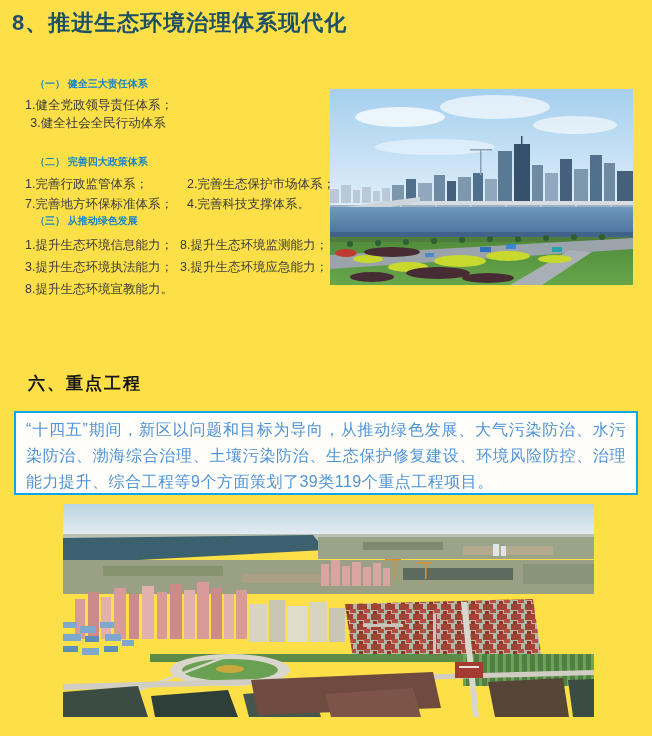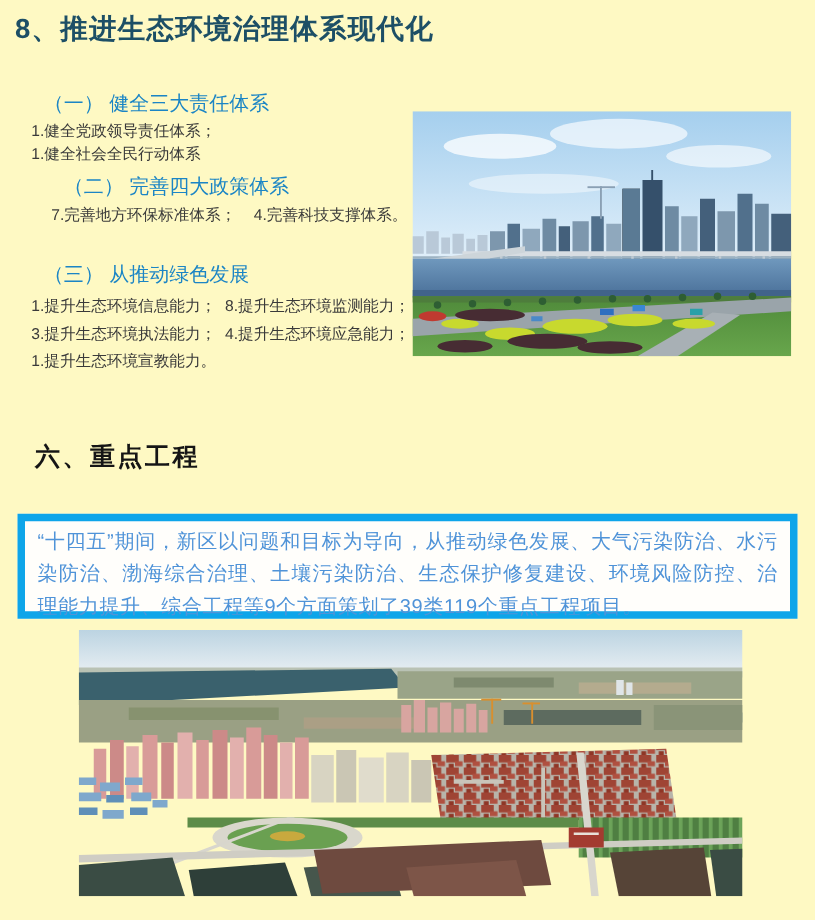--- a/index.html
+++ b/index.html
@@ -1,89 +1,93 @@
 <!DOCTYPE html>
 <html><head>
 <meta charset="utf-8">
 <style>
   html,body{margin:0;padding:0;background:#ffffff;}
   .canvas{
-    position:relative;width:652px;height:736px;background:#fef9c3;
+    position:relative;width:652px;height:736px;background:#fde047;
     font-family:"Liberation Sans","DejaVu Sans",sans-serif;overflow:hidden;
   }
   .s8-title{
     position:absolute;left:12px;top:8px;margin:0;
     font-size:22px;font-weight:bold;color:#1d4f66;letter-spacing:1px;white-space:nowrap;
   }
   .group{position:absolute;left:25px;width:302px;}
-  .g0{top:74px;} .g1{top:140px;margin-left:16px;} .g2{top:211px;}
+  .g0{top:74px;} .g1{top:152px;} .g2{top:211px;}
   .ghead{
-    font-size:16px;font-weight:normal;color:#1b85c5;line-height:20px;
+    font-size:10px;font-weight:bold;color:#1b85c5;line-height:20px;
     padding-left:10px;white-space:nowrap;
   }
   .g0 .ghead,.g1 .ghead{margin-bottom:2px;}
   .g2 .ghead{margin-bottom:3px;}
   .row{display:flex;font-size:12.5px;color:#3a3a3a;white-space:nowrap;}
   .g0 .row{line-height:18px;} .g1 .row{line-height:20px;} .g2 .row{line-height:22px;}
   .c1{flex:0 0 auto;display:inline-block;}
-  .g0 .c1{width:146px;} .g1 .c1{width:162px;} .g2 .c1{width:155px;}
+  .g0 .c1{width:146px;text-align:center;} .g1 .c1{width:162px;} .g2 .c1{width:155px;}
   .photo1{position:absolute;left:330px;top:89px;width:303px;height:196px;}
   .photo2{position:absolute;left:63px;top:504px;width:531px;height:213px;}
   .photo1 svg,.photo2 svg{display:block;width:100%;height:100%;}
   .s6-title{
-    position:absolute;left:28px;top:352px;margin:0;
-    font-size:20px;font-weight:bold;color:#151515;letter-spacing:2px;white-space:nowrap;
+    position:absolute;left:28px;top:372px;margin:0;
+    font-size:17px;font-weight:bold;color:#151515;letter-spacing:2px;white-space:nowrap;
   }
   .gold-box{
     position:absolute;left:14px;top:411px;width:624px;height:84px;
-    box-sizing:border-box;border:6px solid #0ea5e9;background:#fffefb;
+    box-sizing:border-box;border:2px solid #0ea5e9;background:#fffefb;
     padding:4px 10px 12px 10px;
   }
   .gold-box p{
     margin:0;font-size:16px;line-height:26px;color:#4f93d8;
     letter-spacing:0.5px;text-align:justify;
   }
 </style>
 </head>
 <body>
 
 <div class="canvas">
 
   <h1 class="s8-title">8、推进生态环境治理体系现代化</h1>
 
   <div class="group g0">
     <div class="ghead">（一） 健全三大责任体系</div>
     <div class="row">
       <span class="c1">1.健全党政领导责任体系；</span>
     </div>
     <div class="row">
-      <span class="c1">1.健全社会全民行动体系</span>
+      <span class="c1">3.健全社会全民行动体系</span>
     </div>
   </div>
 
   <div class="group g1">
     <div class="ghead">（二） 完善四大政策体系</div>
     <div class="row">
+      <span class="c1">1.完善行政监管体系；</span>
+      <span>2.完善生态保护市场体系；</span>
+    </div>
+    <div class="row">
       <span class="c1">7.完善地方环保标准体系；</span>
       <span>4.完善科技支撑体系。</span>
     </div>
   </div>
 
   <div class="group g2">
     <div class="ghead">（三） 从推动绿色发展</div>
     <div class="row">
       <span class="c1">1.提升生态环境信息能力；</span>
       <span>8.提升生态环境监测能力；</span>
     </div>
     <div class="row">
       <span class="c1">3.提升生态环境执法能力；</span>
-      <span>4.提升生态环境应急能力；</span>
-    </div>
-    <div class="row">
-      <span class="c1">1.提升生态环境宣教能力。</span>
+      <span>3.提升生态环境应急能力；</span>
+    </div>
+    <div class="row">
+      <span class="c1">8.提升生态环境宣教能力。</span>
     </div>
   </div>
 
   <div class="photo1">
     <svg viewBox="0 0 303 196" xmlns="http://www.w3.org/2000/svg">
       <defs>
         <linearGradient id="sky1" x1="0" y1="0" x2="0" y2="1">
           <stop offset="0" stop-color="#a5cfee"></stop>
             <stop offset="1" stop-color="#e2f0fa"></stop>
         </linearGradient>

